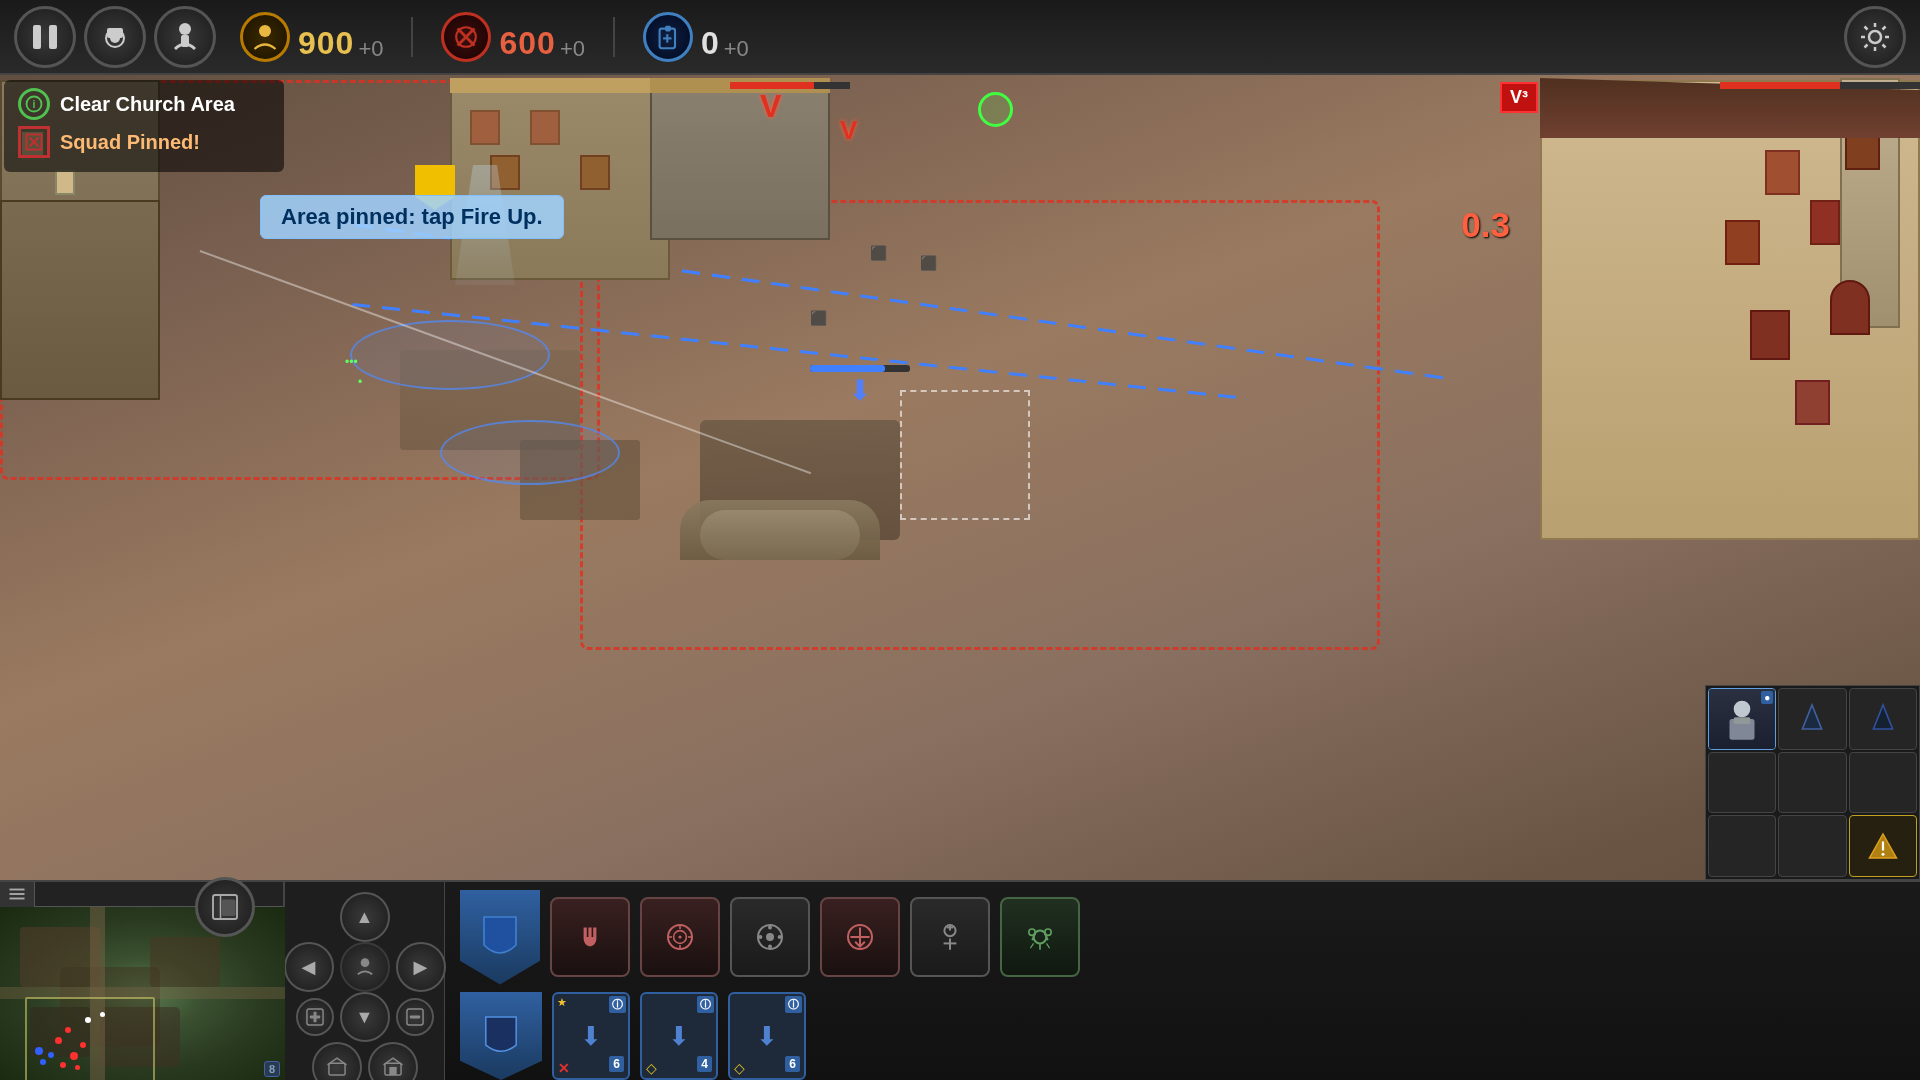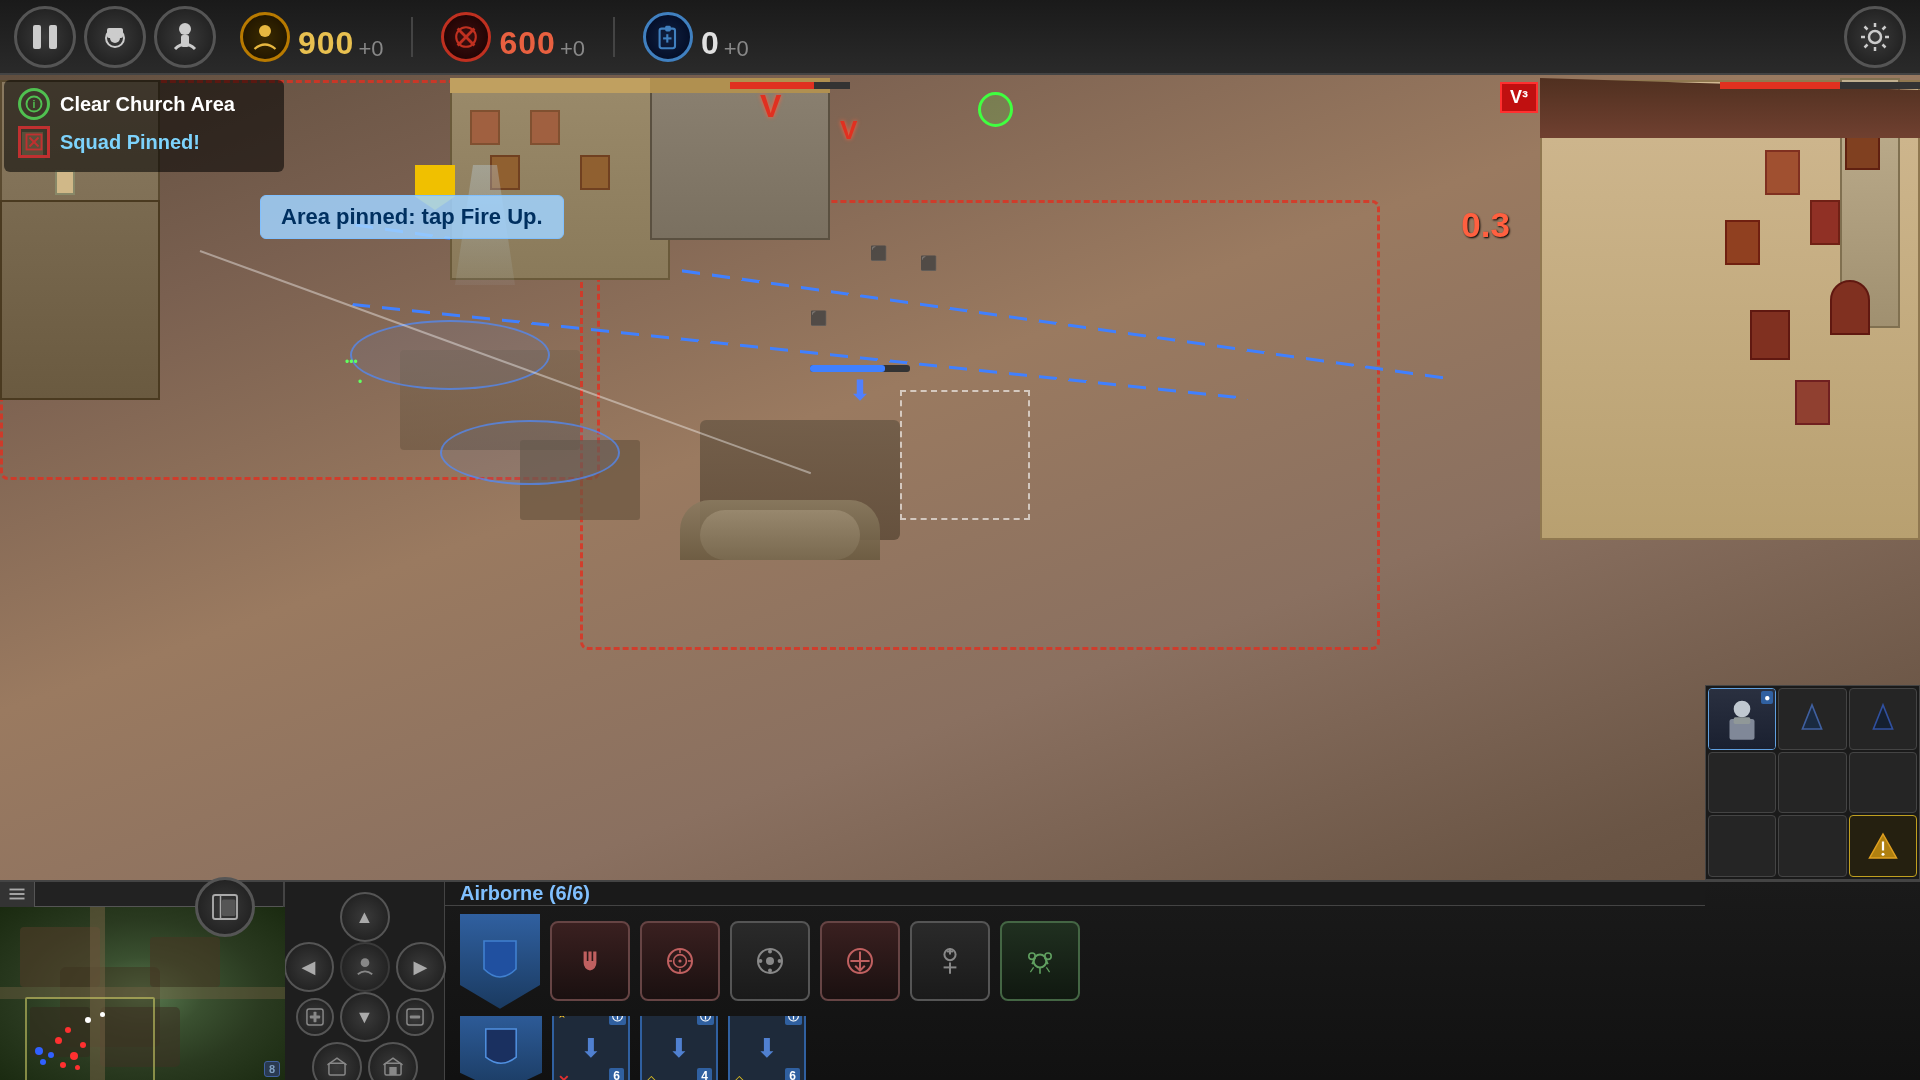--- a/index.html
+++ b/index.html
@@ -157,21 +157,21 @@
       flex-shrink: 0;
     }
 
     .obj-text-white {
       color: #ffffff;
       font-size: 20px;
       font-weight: bold;
     }
 
     .obj-text-red {
-      color: #7dd3fc;
+      color: #fdba74;
       font-size: 20px;
       font-weight: bold;
     }
 
     
     #squad-tooltip {
       position: absolute;
       top: 195px;
       left: 260px;
       z-index: 60;
@@ -826,23 +826,20 @@
           <polyline points="2,12 15,3 28,12" stroke="#888" stroke-width="2" fill="none"></polyline>
           <rect x="10" y="15" width="10" height="11" fill="#888"></rect>
         </svg>
       </div>
     </div>
 
   </div>
 
   <div id="unit-panel">
 
-    <div id="unit-header">
-      <span class="unit-name">Airborne (6/6)</span>
-    </div>
 
     <div id="unit-actions">
 
       <div class="unit-shield">
         <svg viewBox="0 0 50 60" width="40" height="48">
           <path d="M5 5 H45 V40 Q25 60 5 40 Z" fill="#2050a0" stroke="#4080d0" stroke-width="2"></path>
         </svg>
       </div>
 
       <div class="action-btn">

